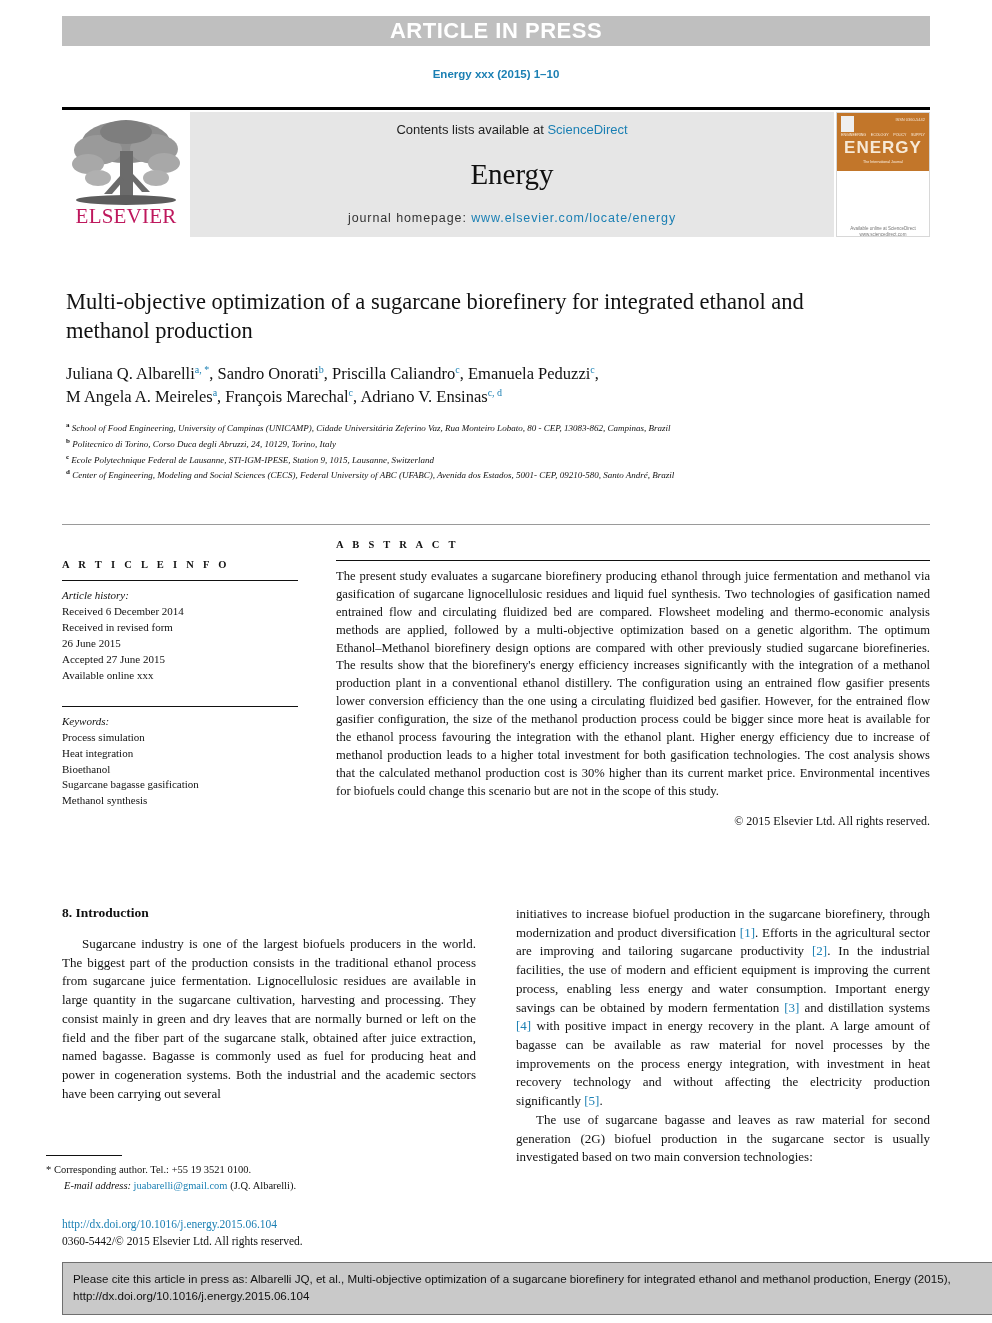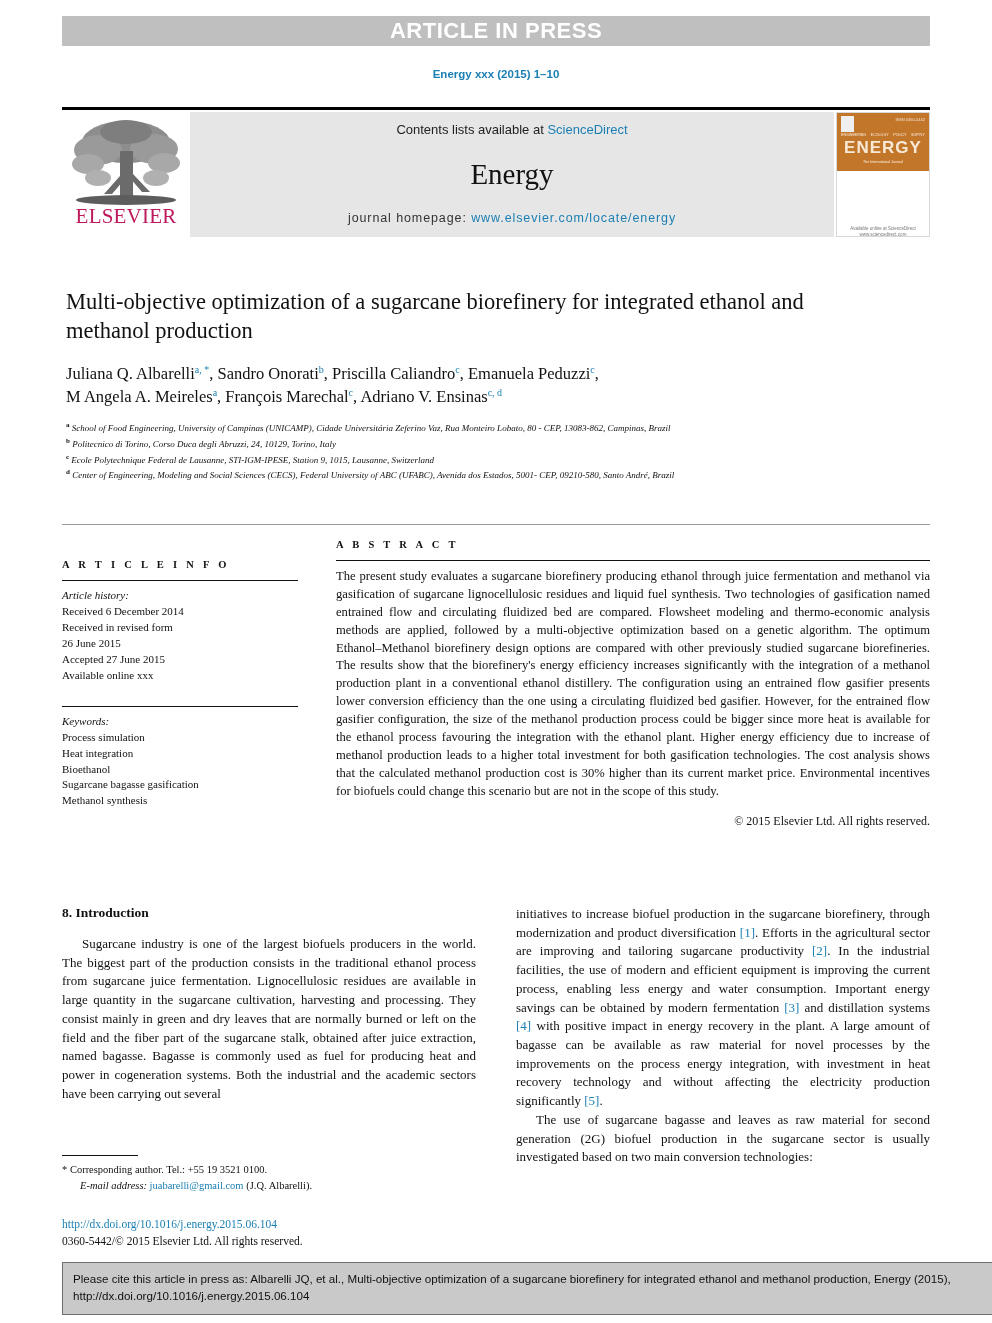--- a/index.html
+++ b/index.html
@@ -338,21 +338,21 @@
     text-align: justify;
     text-indent: 20px;
     color: #111;
   }
   p.body-p + p.body-p { margin-top: 0; }
   .ref { color: #1a7fb3; }
 
   
   .footnote {
     position: absolute;
-    left: 62px;
+    left: 46px;
     top: 1155px;
     width: 414px;
   }
   .foot-rule {
     border-top: 1px solid #111;
     width: 76px;
     margin-bottom: 6px;
   }
   .foot-line {
     font-family: "Liberation Serif", serif;

